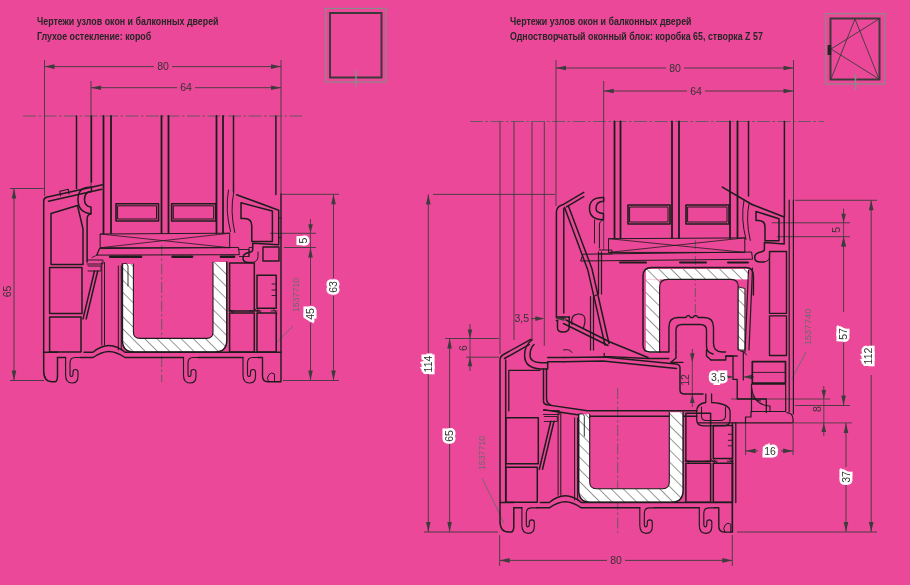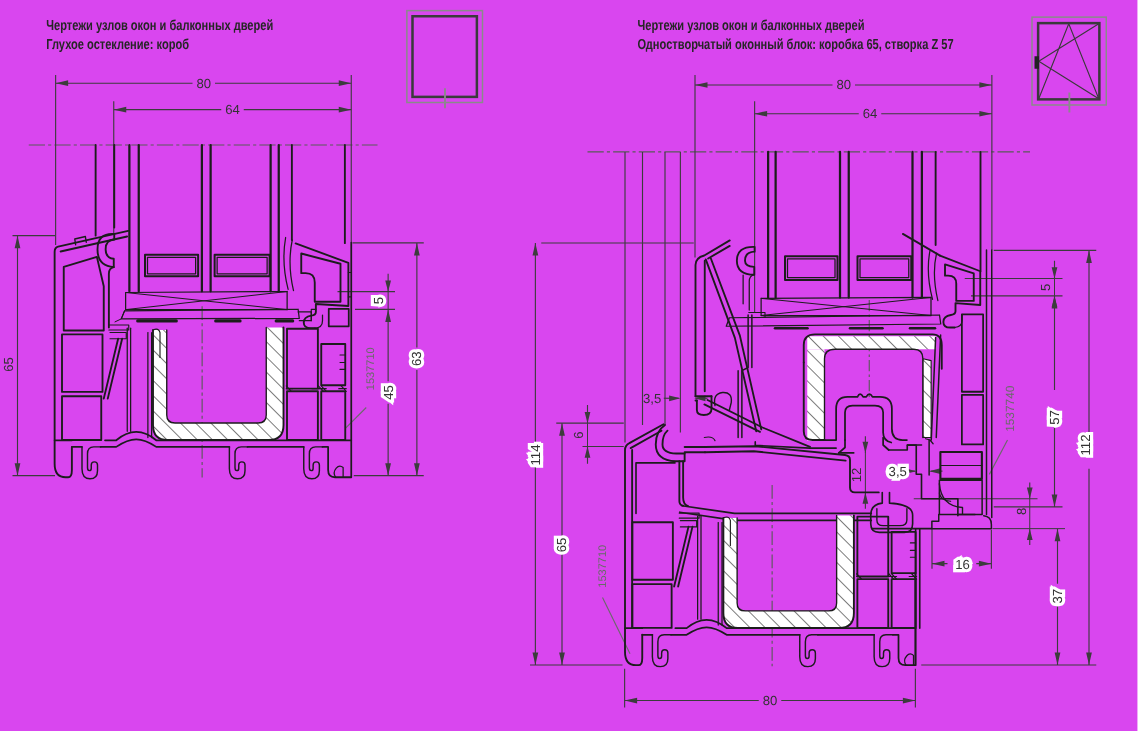--- a/index.html
+++ b/index.html
@@ -1,16 +1,16 @@
 <!DOCTYPE html>
 <html><head>
 <meta charset="utf-8">
 <style>
   html,body{margin:0;padding:0;background:#fff;}
-  #page{position:relative;width:910px;height:585px;background:#d946ef;overflow:hidden;
+  #page{position:relative;width:910px;height:585px;background:#ec4899;overflow:hidden;
     font-family:"Liberation Sans", sans-serif;}
   .hdr{position:absolute;font-weight:bold;font-size:11.5px;color:#262626;transform-origin:0 50%;transform:scaleX(0.77);white-space:nowrap;}
   svg{position:absolute;left:0;top:0;}
   text{font-family:"Liberation Sans", sans-serif;}
 </style>
 </head>
 <body>
 <div id="page">
   <div class="hdr" style="left:37px;top:15px;">Чертежи узлов окон и балконных дверей</div>
   <div class="hdr" style="left:37px;top:29.5px;">Глухое остекление: короб</div>

